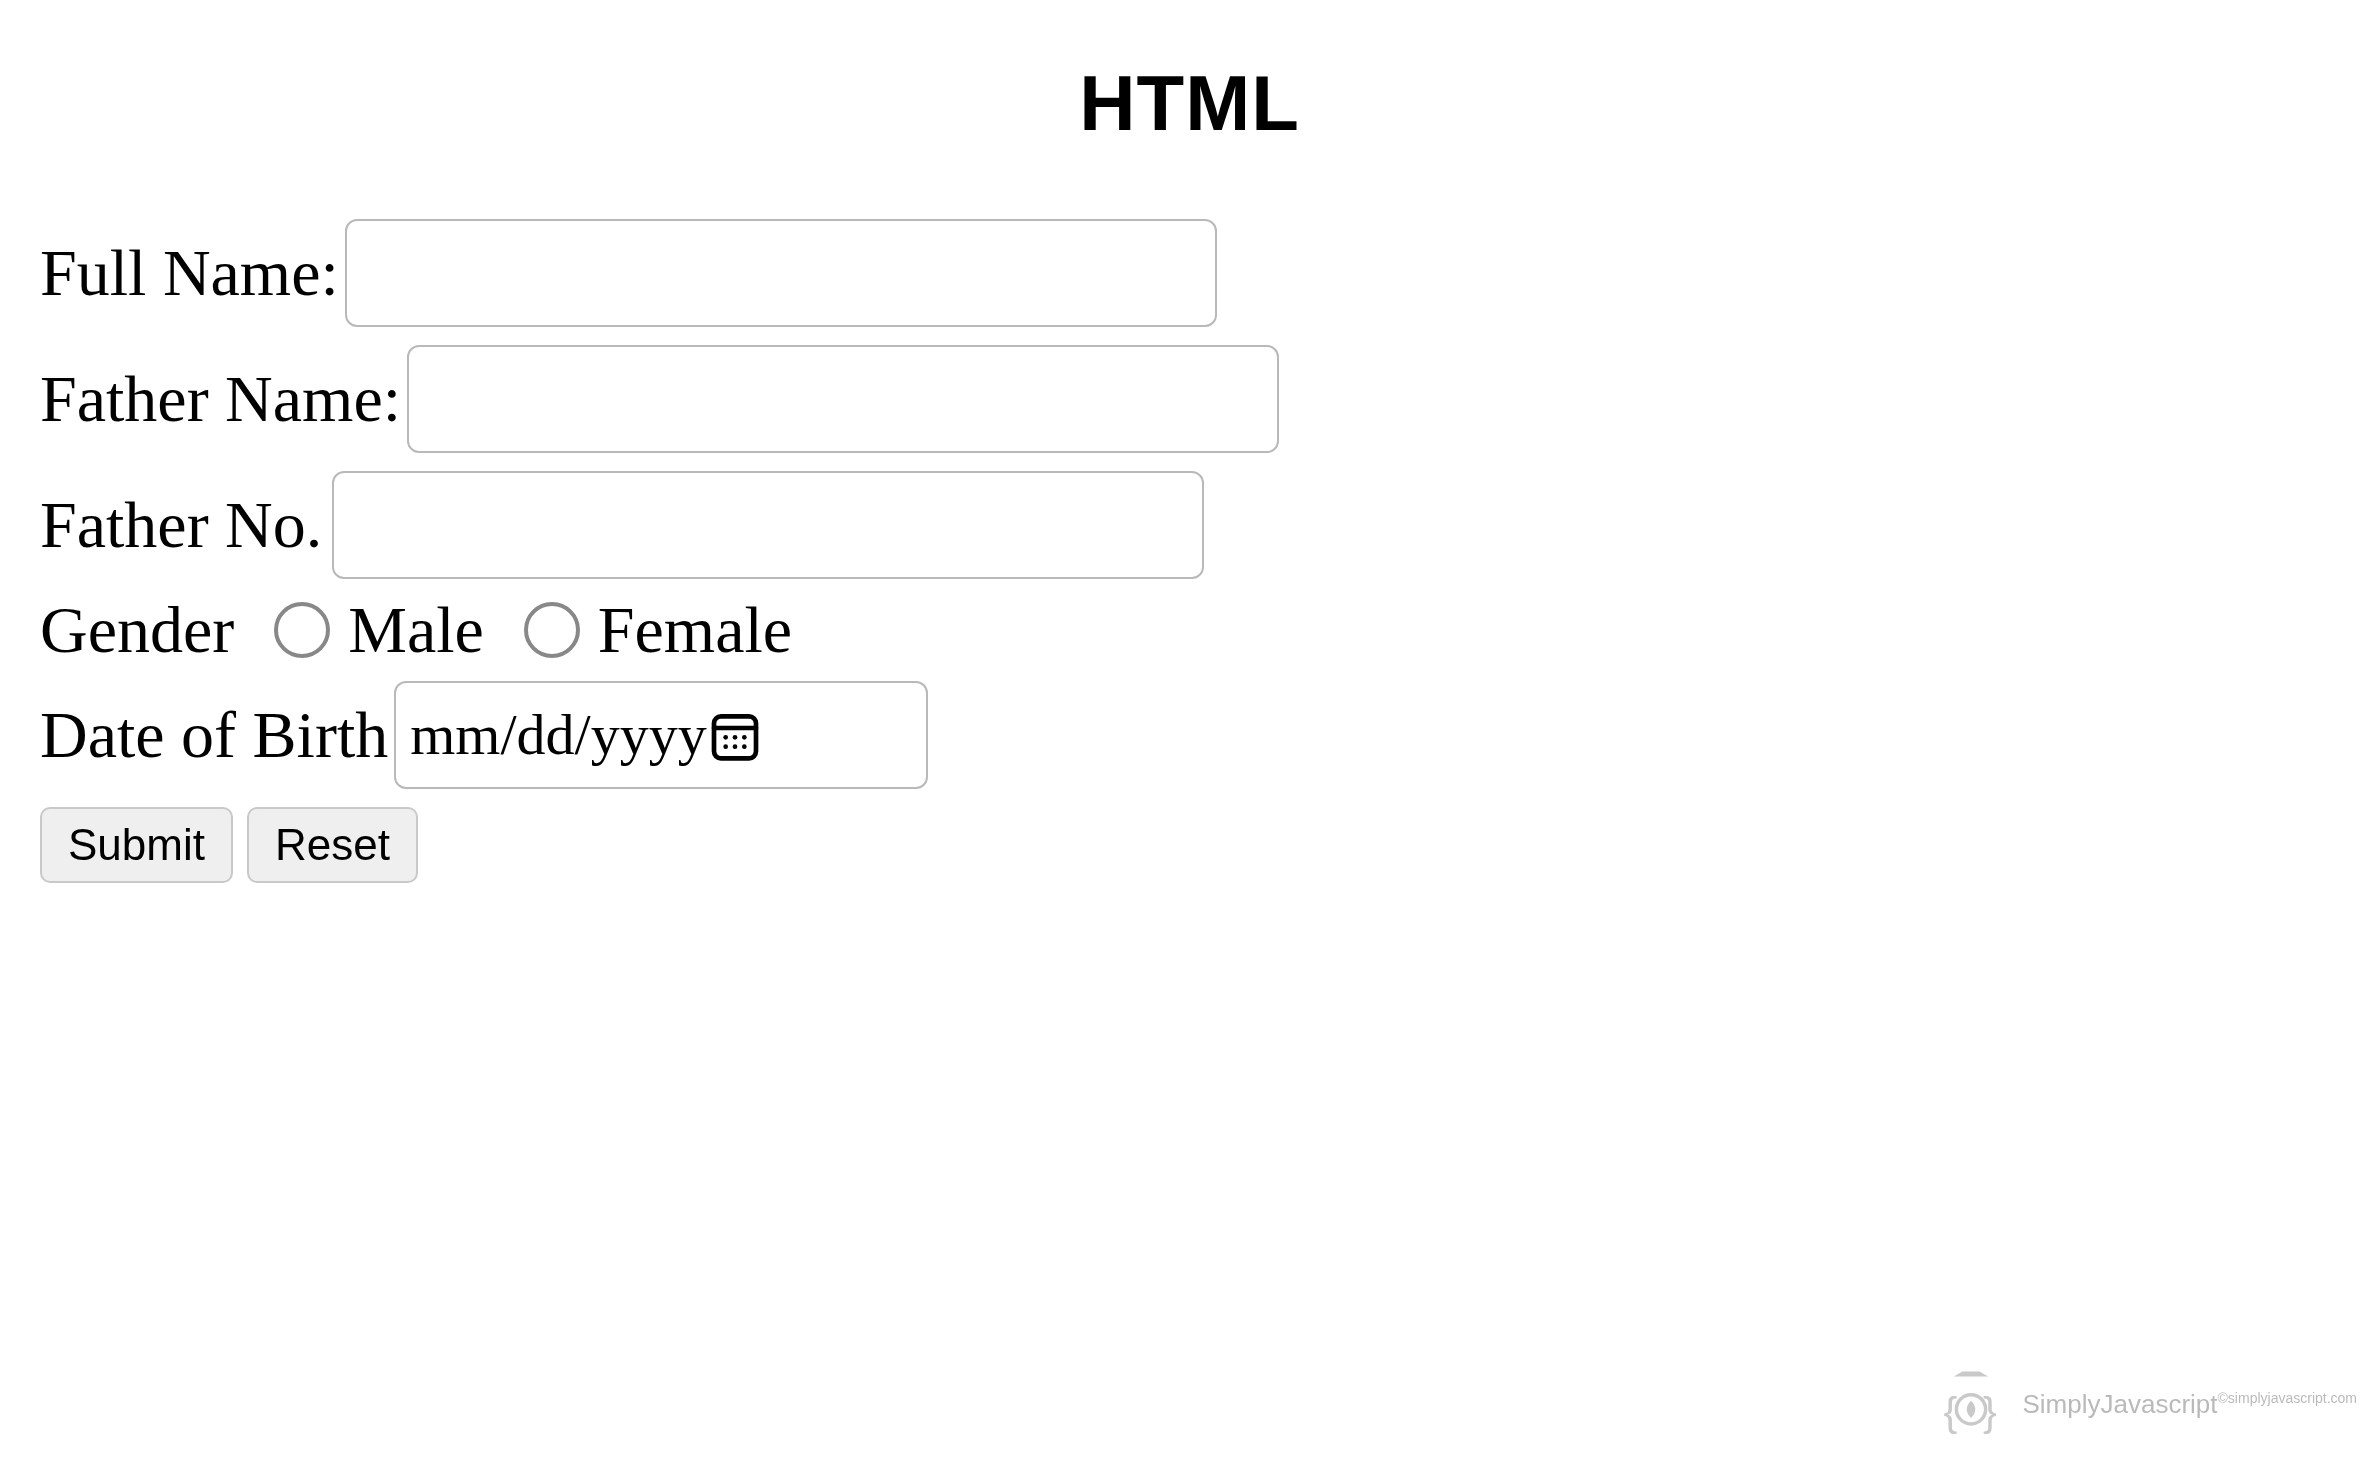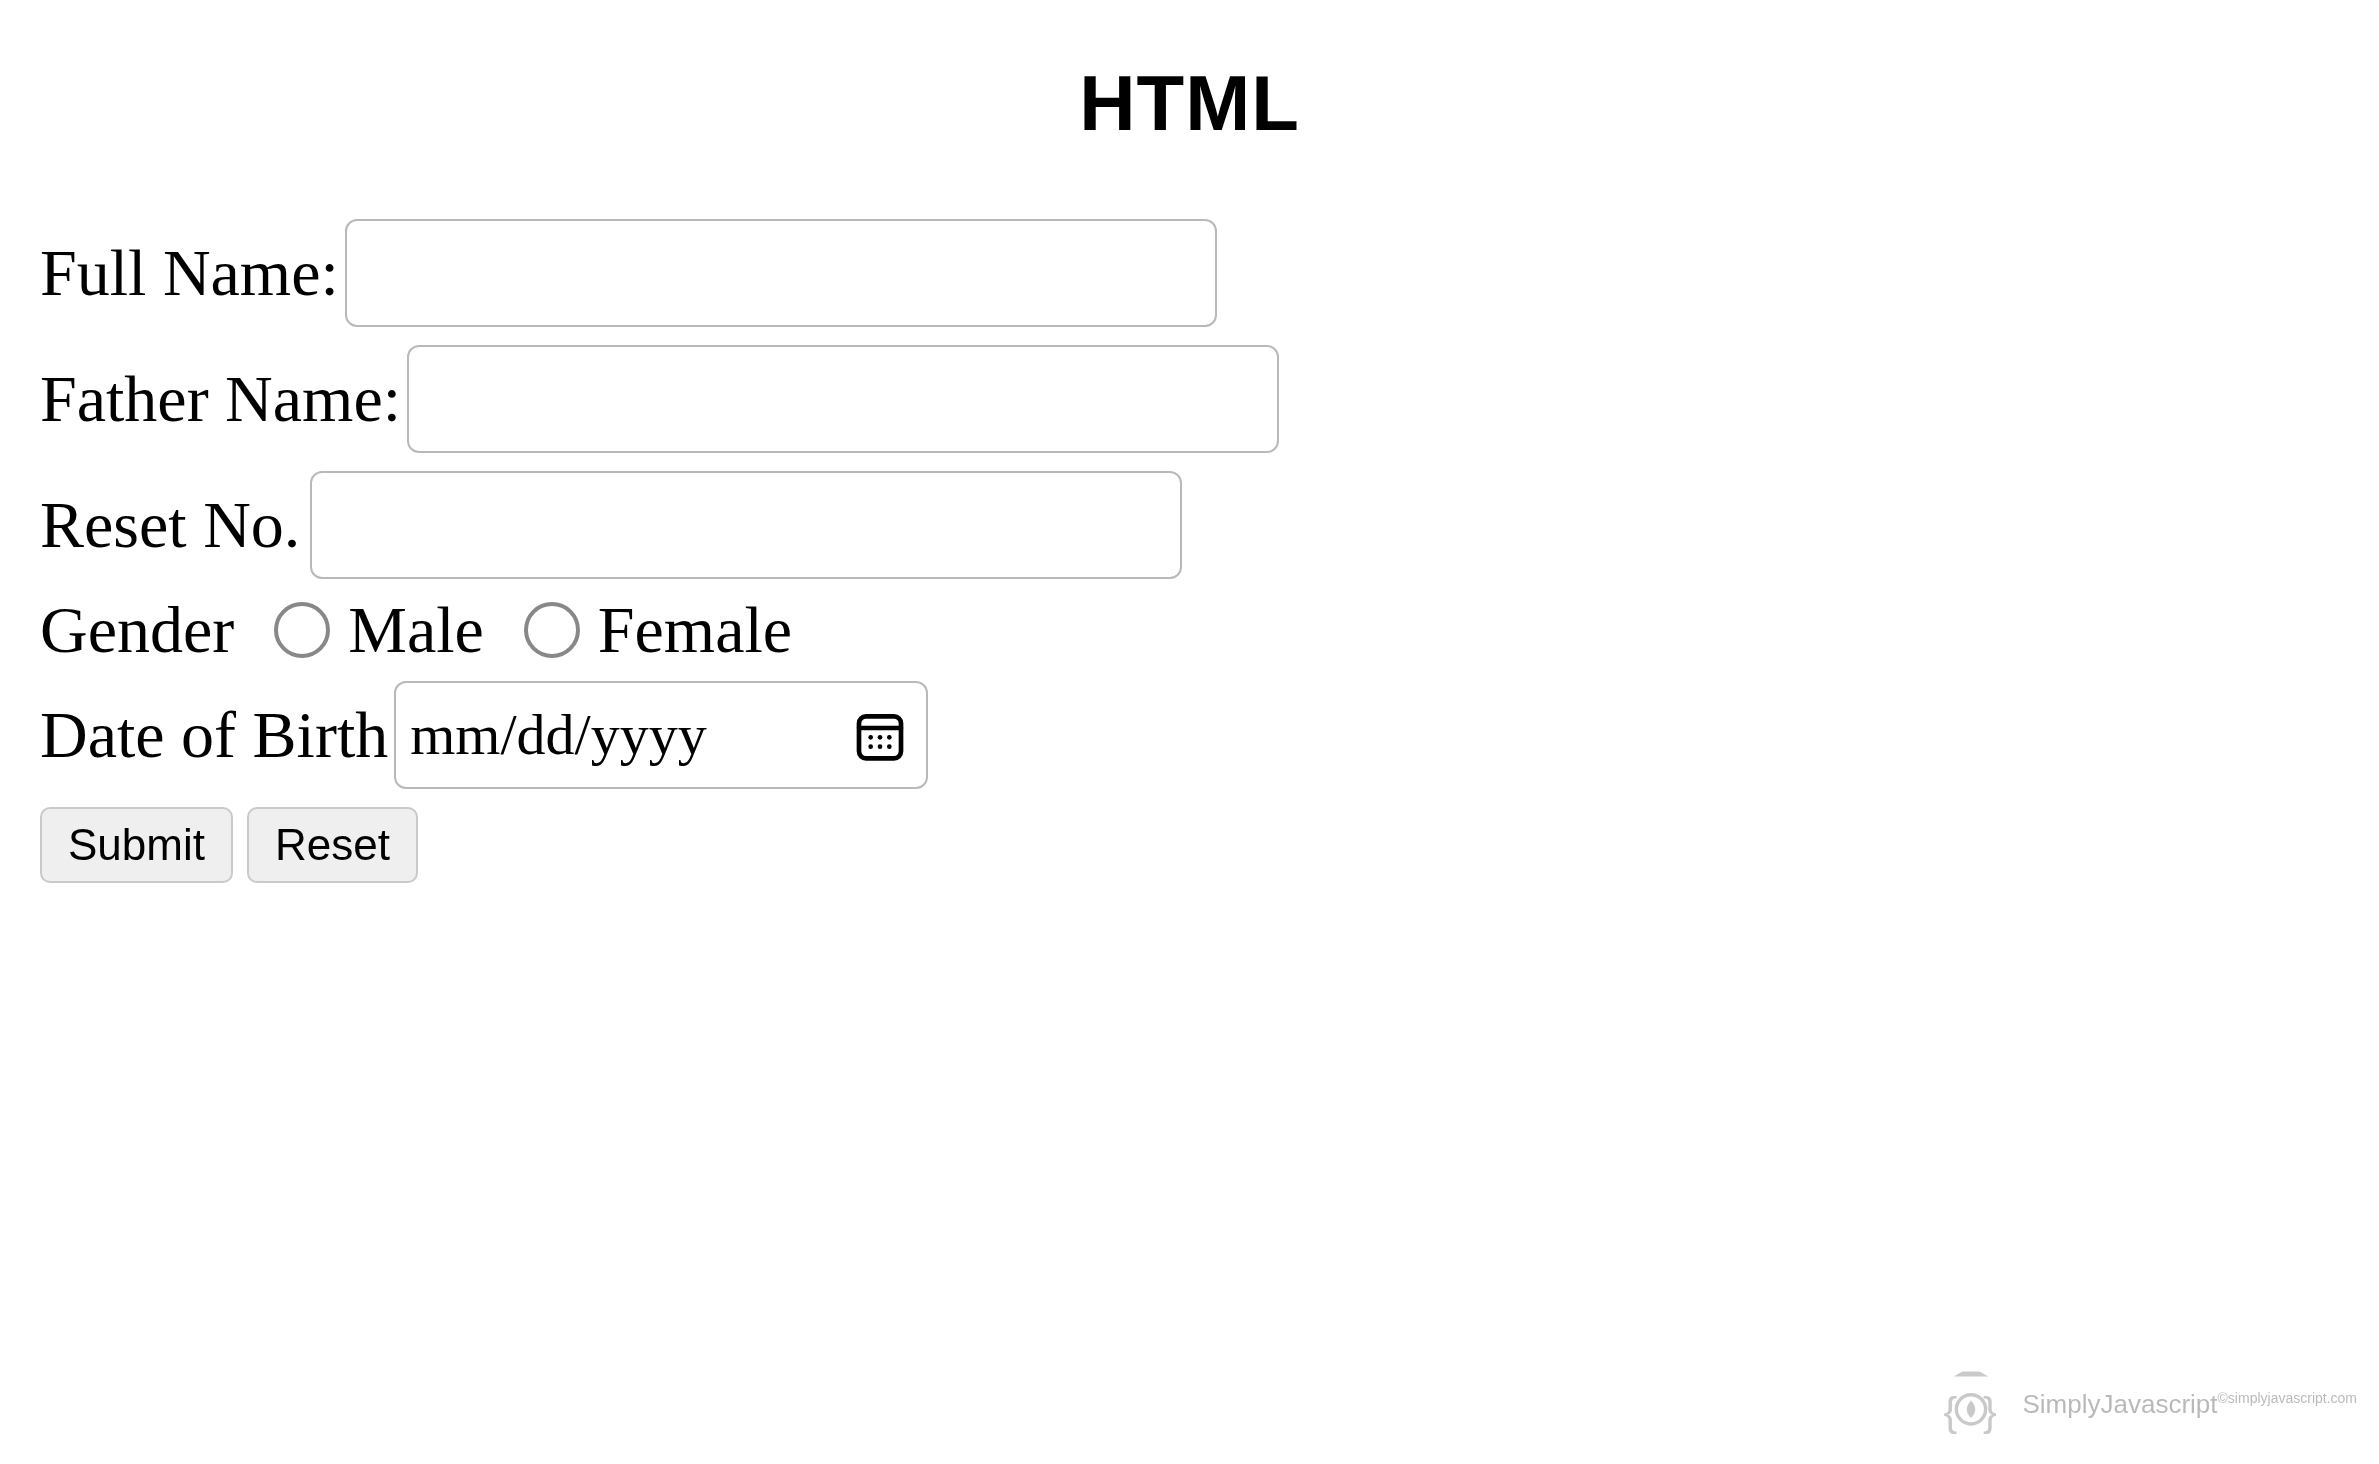--- a/index.html
+++ b/index.html
@@ -66,21 +66,20 @@
       cursor: pointer;
       margin: 0;
     }
     input[type="radio"].big-radio:checked {
       background: radial-gradient(circle, #000 0 40%, #fff 41% 100%);
     }
 
     .date-box {
       display: inline-flex;
       align-items: center;
-      justify-content: space-between;
       border: 2px solid #b9b9b9;
       border-radius: 12px;
       height: 108px;
       width: 534px;
       margin-left: 6px;
       padding: 0 18px 0 14px;
       font-size: 58px;
       color: #000;
       background: #ffffff;
     }
@@ -143,21 +142,21 @@
       <label class="txt">Full Name:</label>
       <input type="text" class="textbox fullname-input" value="" style="">
     </div>
 
     <div class="row">
       <label class="txt">Father Name:</label>
       <input type="text" class="textbox fathername-input" value="" style="">
     </div>
 
     <div class="row">
-      <label class="txt">Reset No.</label>
+      <label class="txt">Father No.</label>
       <input type="text" class="textbox mobile-input" value="" style="">
     </div>
 
     <div class="row">
       <label class="txt">Gender</label>
       <span class="radio-wrap">
         <input type="radio" name="gender" class="big-radio" style="">
         <span class="txt">Male</span>
       </span>
       <span class="radio-wrap">

